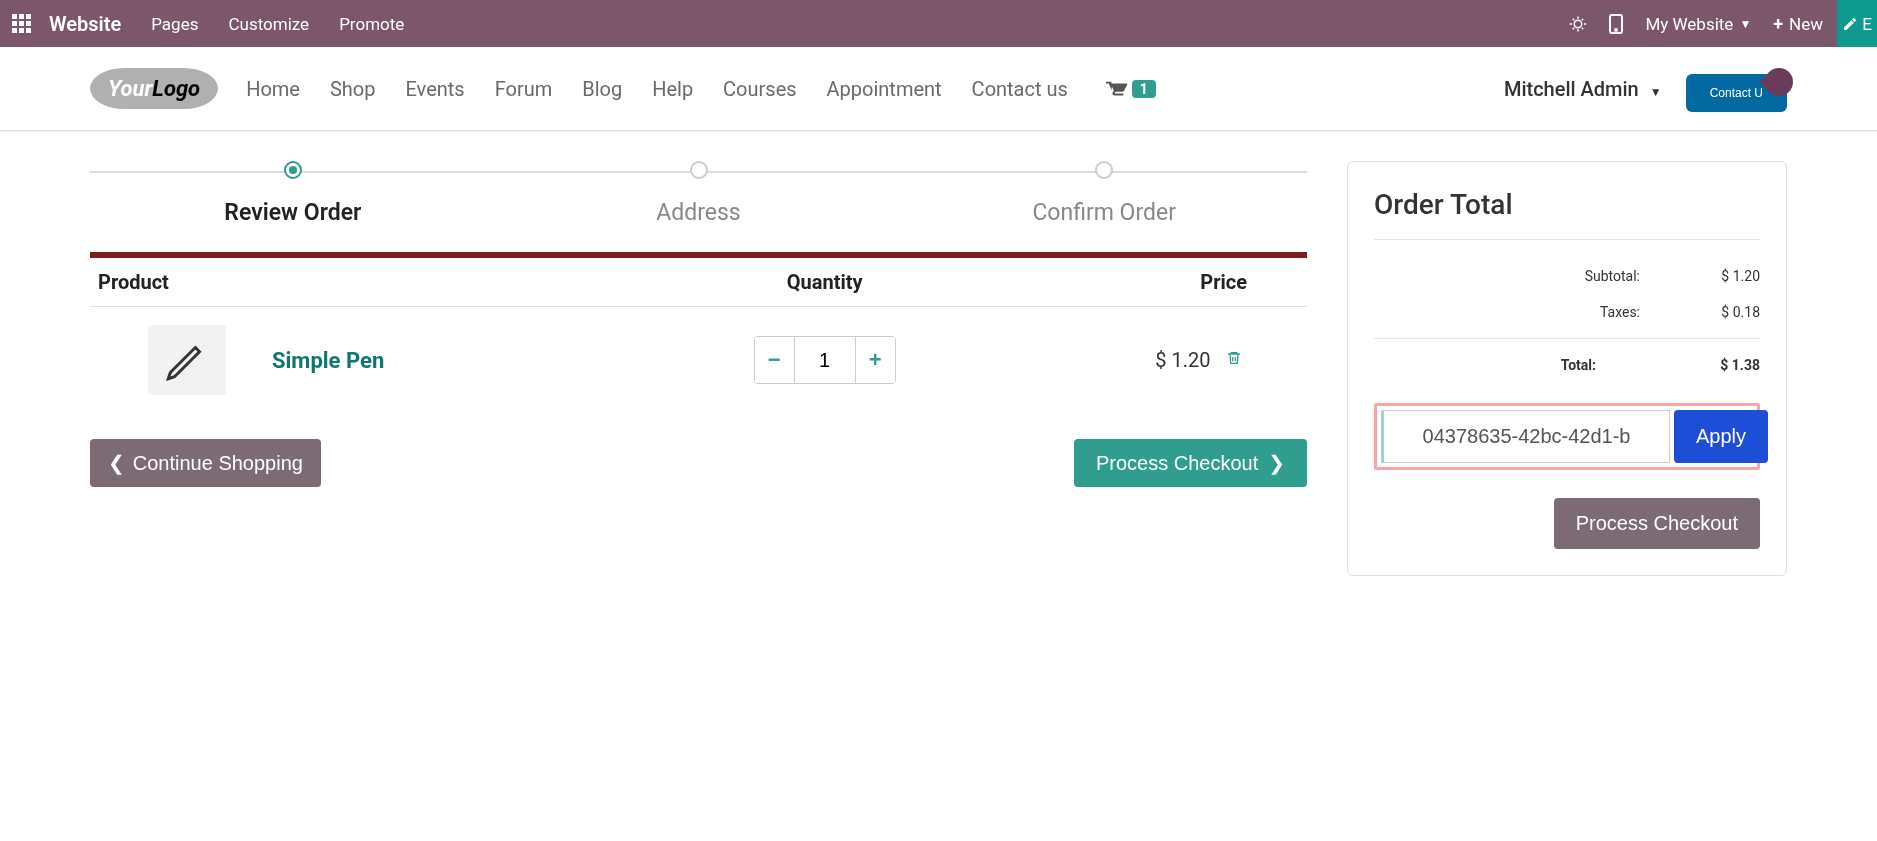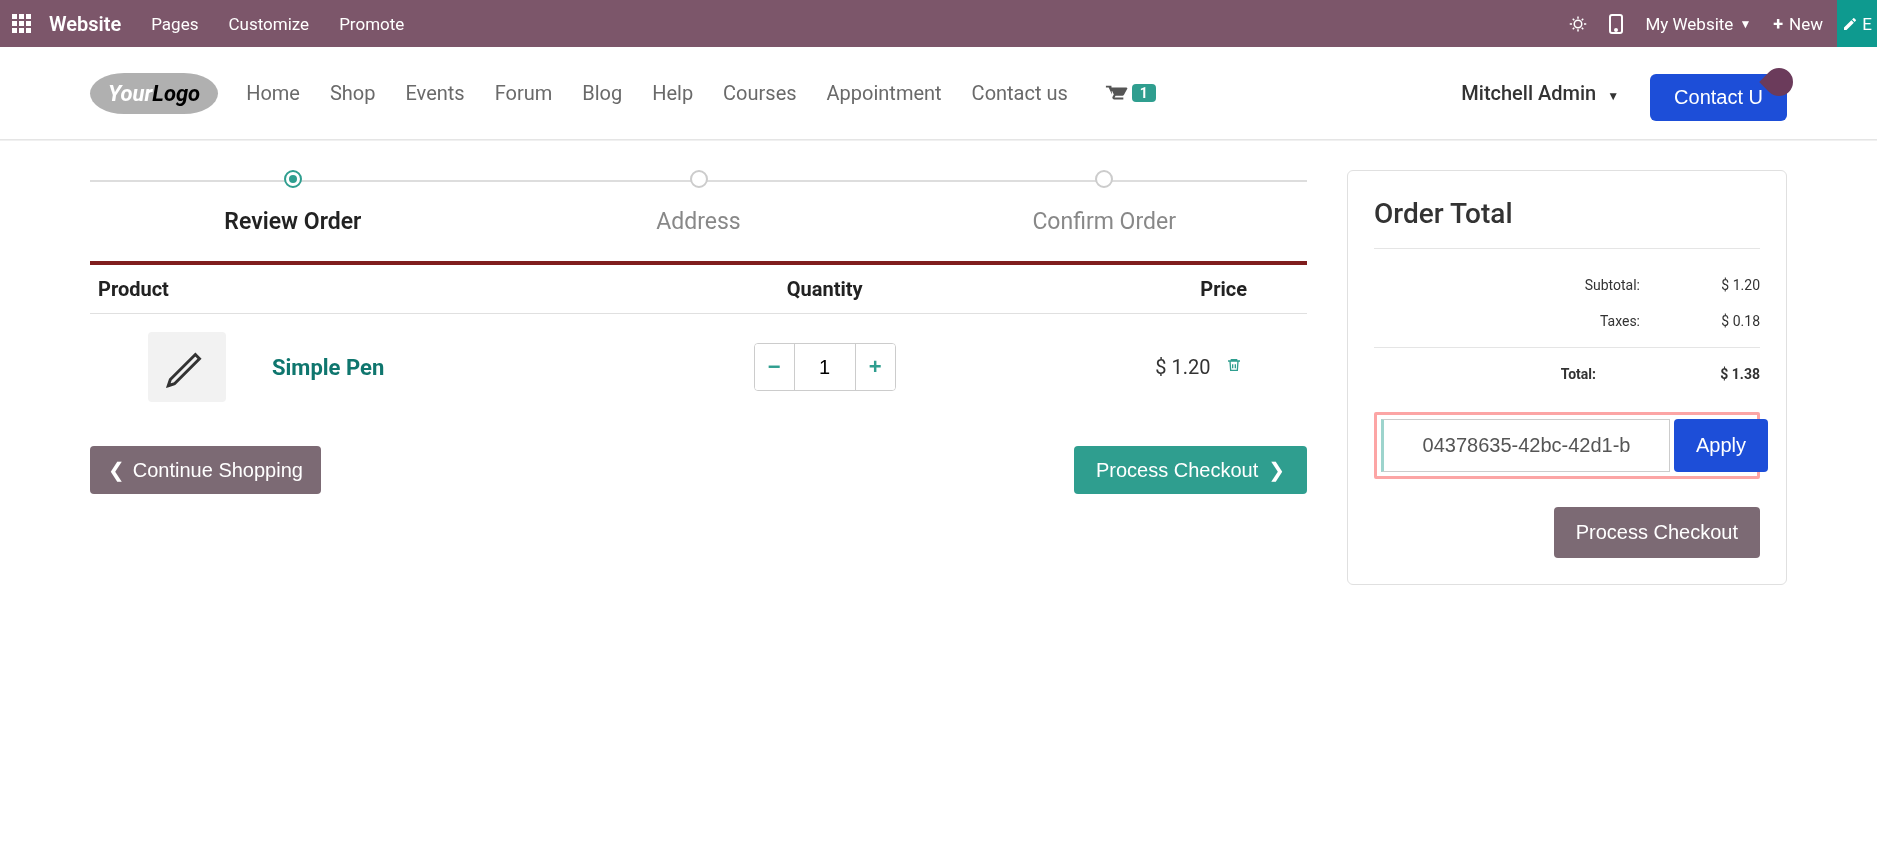--- a/index.html
+++ b/index.html
@@ -46,23 +46,23 @@
     font-weight:bold;
     font-style:italic;
     font-size:22px;
     margin-right: 28px;
     display:flex; align-items:center;
   }
   .logo .dark { color:#000000; font-style:italic; }
   .nav a { color:#6a6a6a; text-decoration:none; margin-right: 26px; font-size:20px; cursor:pointer; }
   .cart { display:flex; align-items:center; margin-right:auto; margin-left:10px; color:#555; cursor:pointer; }
   .cart .badge { background:#2f9e8f; color:#fff; border-radius:4px; padding:1px 8px; font-size:14px; margin-left:4px; font-weight:bold; }
-  .user { font-size:20px; color:#333; font-weight:500; margin-right:31px; cursor:pointer; }
+  .user { font-size:20px; color:#333; font-weight:500; margin-right:24px; cursor:pointer; }
   .contact-btn {
-    background:#1d4ed8; color:#fff; border:none; padding:12px 24px; font-size:20px; border-radius:6px; cursor:pointer; position:relative;margin-top:9px;
+    background:#0369a1; color:#fff; border:none; padding:12px 24px; font-size:12px; border-radius:6px; cursor:pointer; position:relative;margin-top:9px;
   }
   .drop-indicator {
     position:absolute; right:-6px; top:-6px; width:28px; height:28px; background:#6b3b5b; border-radius:50% 50% 50% 0; transform:rotate(45deg);
   }
   .header-divider { height:1px; background:#e5e5e5; box-shadow:0 1px 0 #f0f0f0; }
 
   
   .main { padding: 30px 90px; display:flex; gap:40px; }
   .left { flex:1; }
   .right { width:440px; }
@@ -72,21 +72,21 @@
   .step { flex:1; text-align:center; position:relative; }
   .step-line { position:absolute; top:10px; left:0; right:0; height:2px; background:#ddd; z-index:0; }
   .step-dot { width:18px; height:18px; border-radius:50%; background:#fff; border:2px solid #ccc; margin:0 auto 20px; position:relative; z-index:1; }
   .step.active .step-dot { border-color:#2f9e8f; padding:3px; }
   .step.active .step-dot::after { content:''; display:block; width:100%; height:100%; background:#2f9e8f; border-radius:50%; }
   .step-label { font-size:23px; color:#888; }
   .step.active .step-label { color:#222; font-weight:600; }
 
   
   .order-table { width:100%; border-collapse:collapse; }
-  .order-table th { text-align:left; font-size:20px; padding:12px 8px; border-top:4px solid #7f1d1d; border-bottom:1px solid #e0e0e0; font-weight:700; color:#222; }
+  .order-table th { text-align:left; font-size:20px; padding:12px 8px; border-top:6px solid #7f1d1d; border-bottom:1px solid #e0e0e0; font-weight:700; color:#222; }
   .order-table th.qty { text-align:center; }
   .order-table th.price { text-align:right; padding-right:60px; }
   .order-table td { padding:18px 8px; vertical-align:middle; }
   .prod-img { width:78px; height:70px; background:#f2f2f2; border-radius:4px; display:flex; align-items:center; justify-content:center; margin-left:50px; }
   .prod-name { color:#0f766e; font-size:22px; font-weight:700; cursor:pointer; padding-left:30px; }
   .qty-cell { text-align:center; }
   .qty-group { display:inline-flex; border:1px solid #ccc; border-radius:4px; overflow:hidden; }
   .qty-btn { width:40px; height:46px; background:#fff; border:none; font-size:22px; color:#2f9e8f; cursor:pointer; font-weight:bold; }
   .qty-btn.minus { border-right:1px solid #ccc; }
   .qty-btn.plusb { border-left:1px solid #ccc; }

